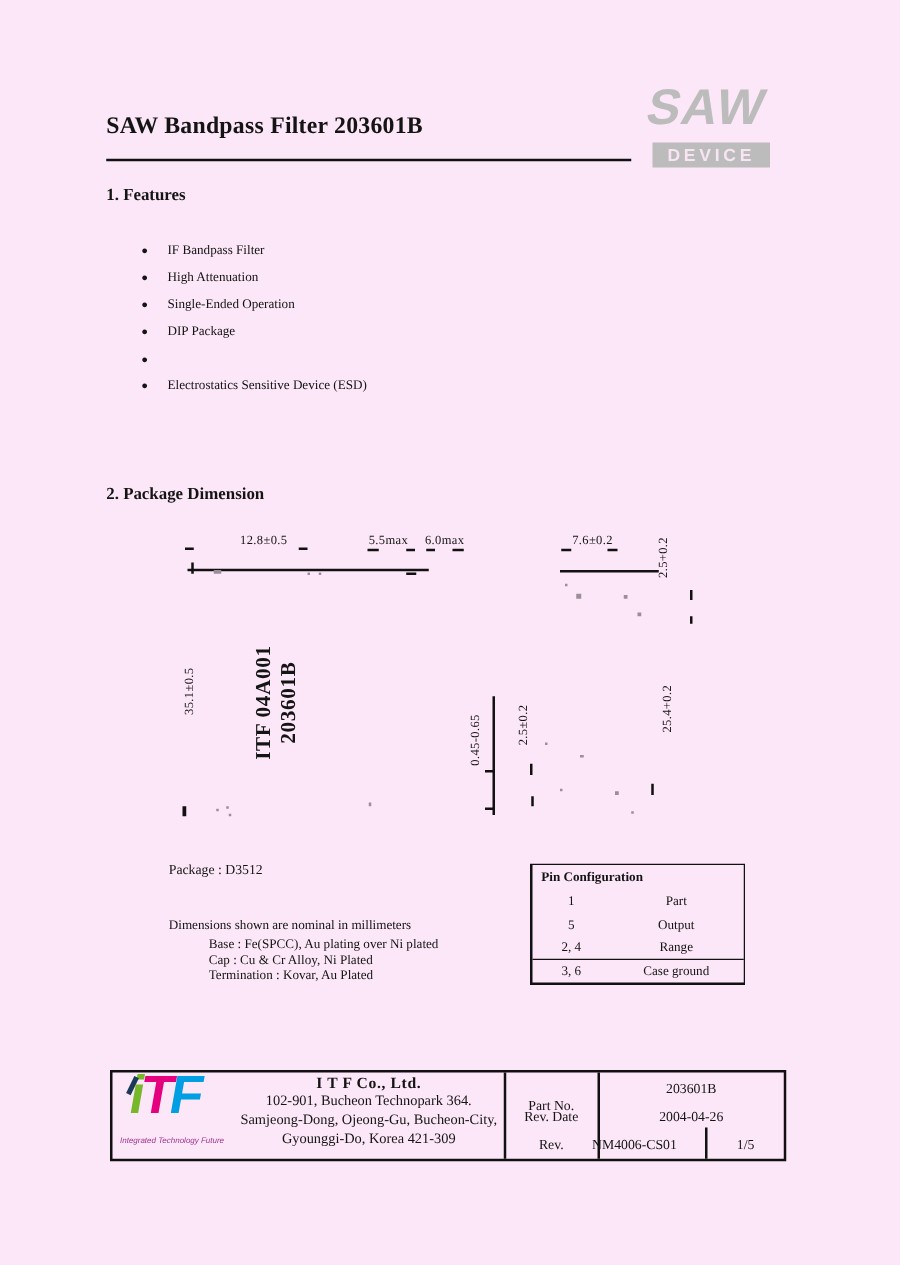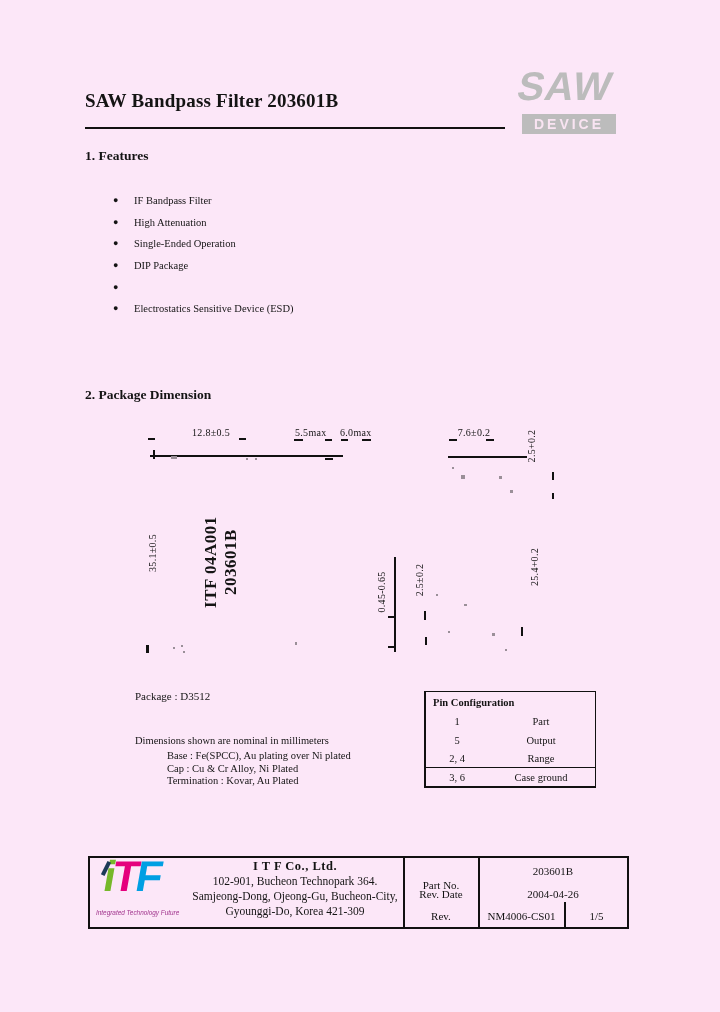--- a/index.html
+++ b/index.html
@@ -195,18 +195,18 @@
       <div class="addr">Samjeong-Dong, Ojeong-Gu, Bucheon-City,</div>
       <div class="addr">Gyounggi-Do, Korea 421-309</div>
     </div>
     <div class="fdiv" style="left:313px;"></div>
     <div class="fdiv" style="left:388px;"></div>
     <span class="fcell flabel" style="top:21px;">Part No.</span>
     <span class="fcell fvalue" style="top:7px;">203601B</span>
     <span class="fcell flabel" style="top:30px;">Rev. Date</span>
     <span class="fcell fvalue" style="top:30px;">2004-04-26</span>
     <span class="fcell flabel" style="top:52px;">Rev.</span>
-    <span class="fcell" style="left:389px;width:85px;top:52px;">NM4006-CS01</span>
+    <span class="fcell" style="left:375px;width:85px;top:52px;">NM4006-CS01</span>
     <div class="fminidiv"></div>
     <span class="fcell" style="left:476px;width:61px;top:52px;">1/5</span>
   </div>
 
 </div>
 
 </body></html>

